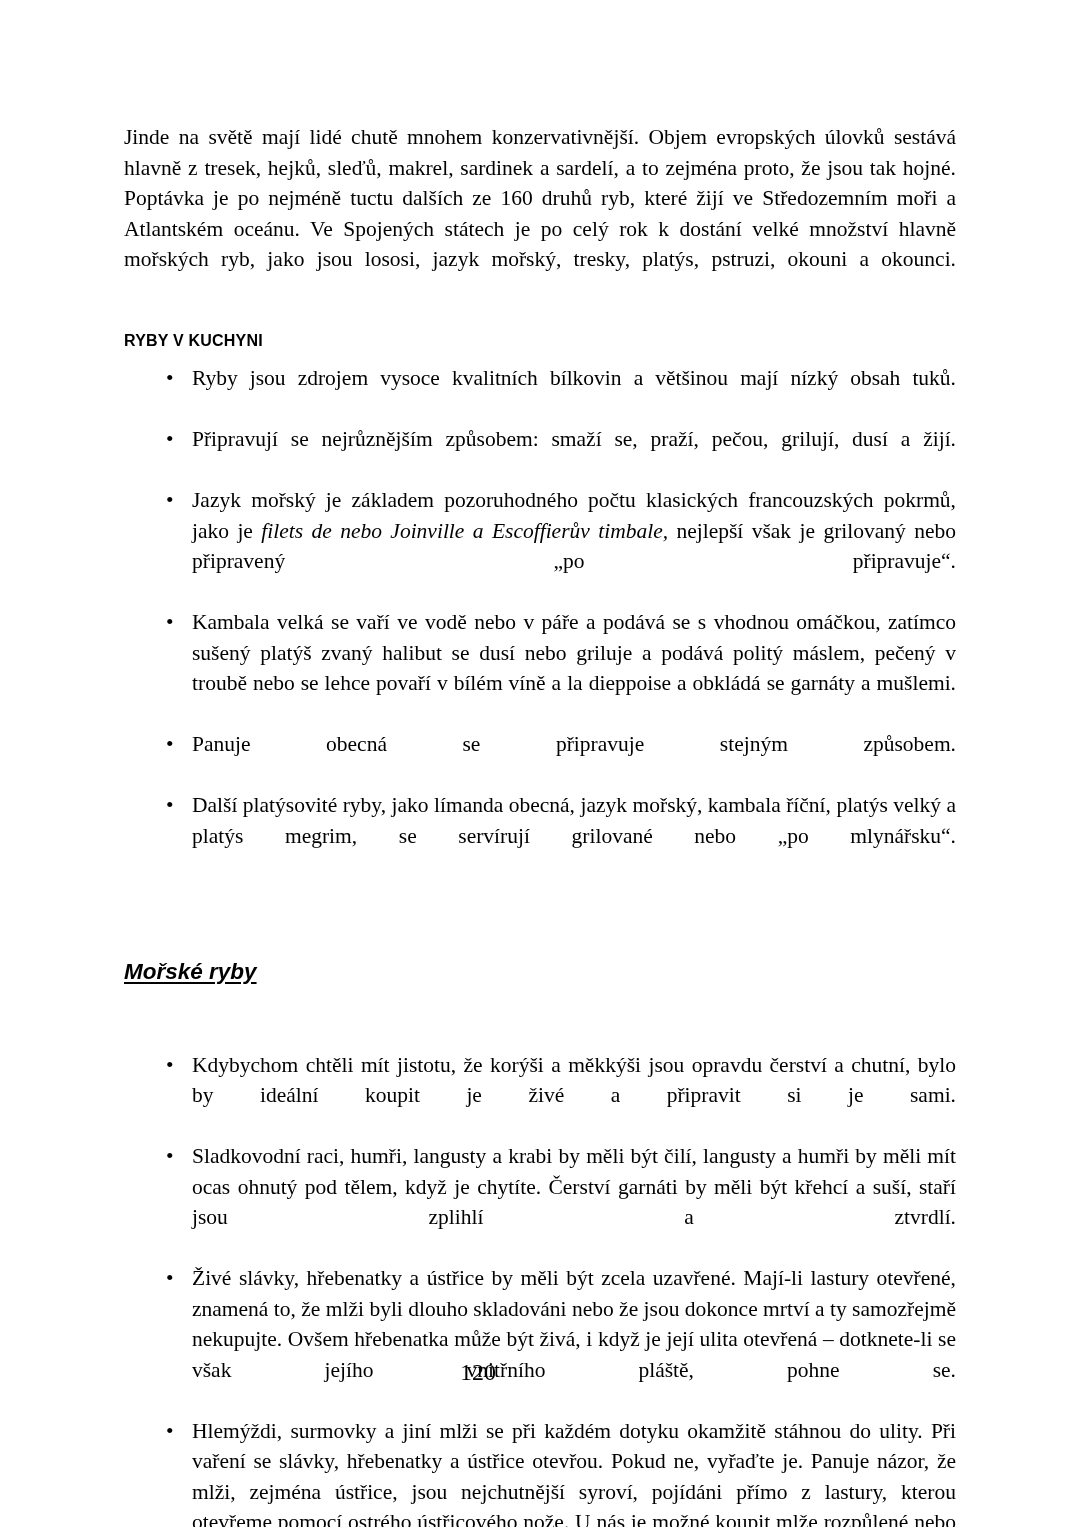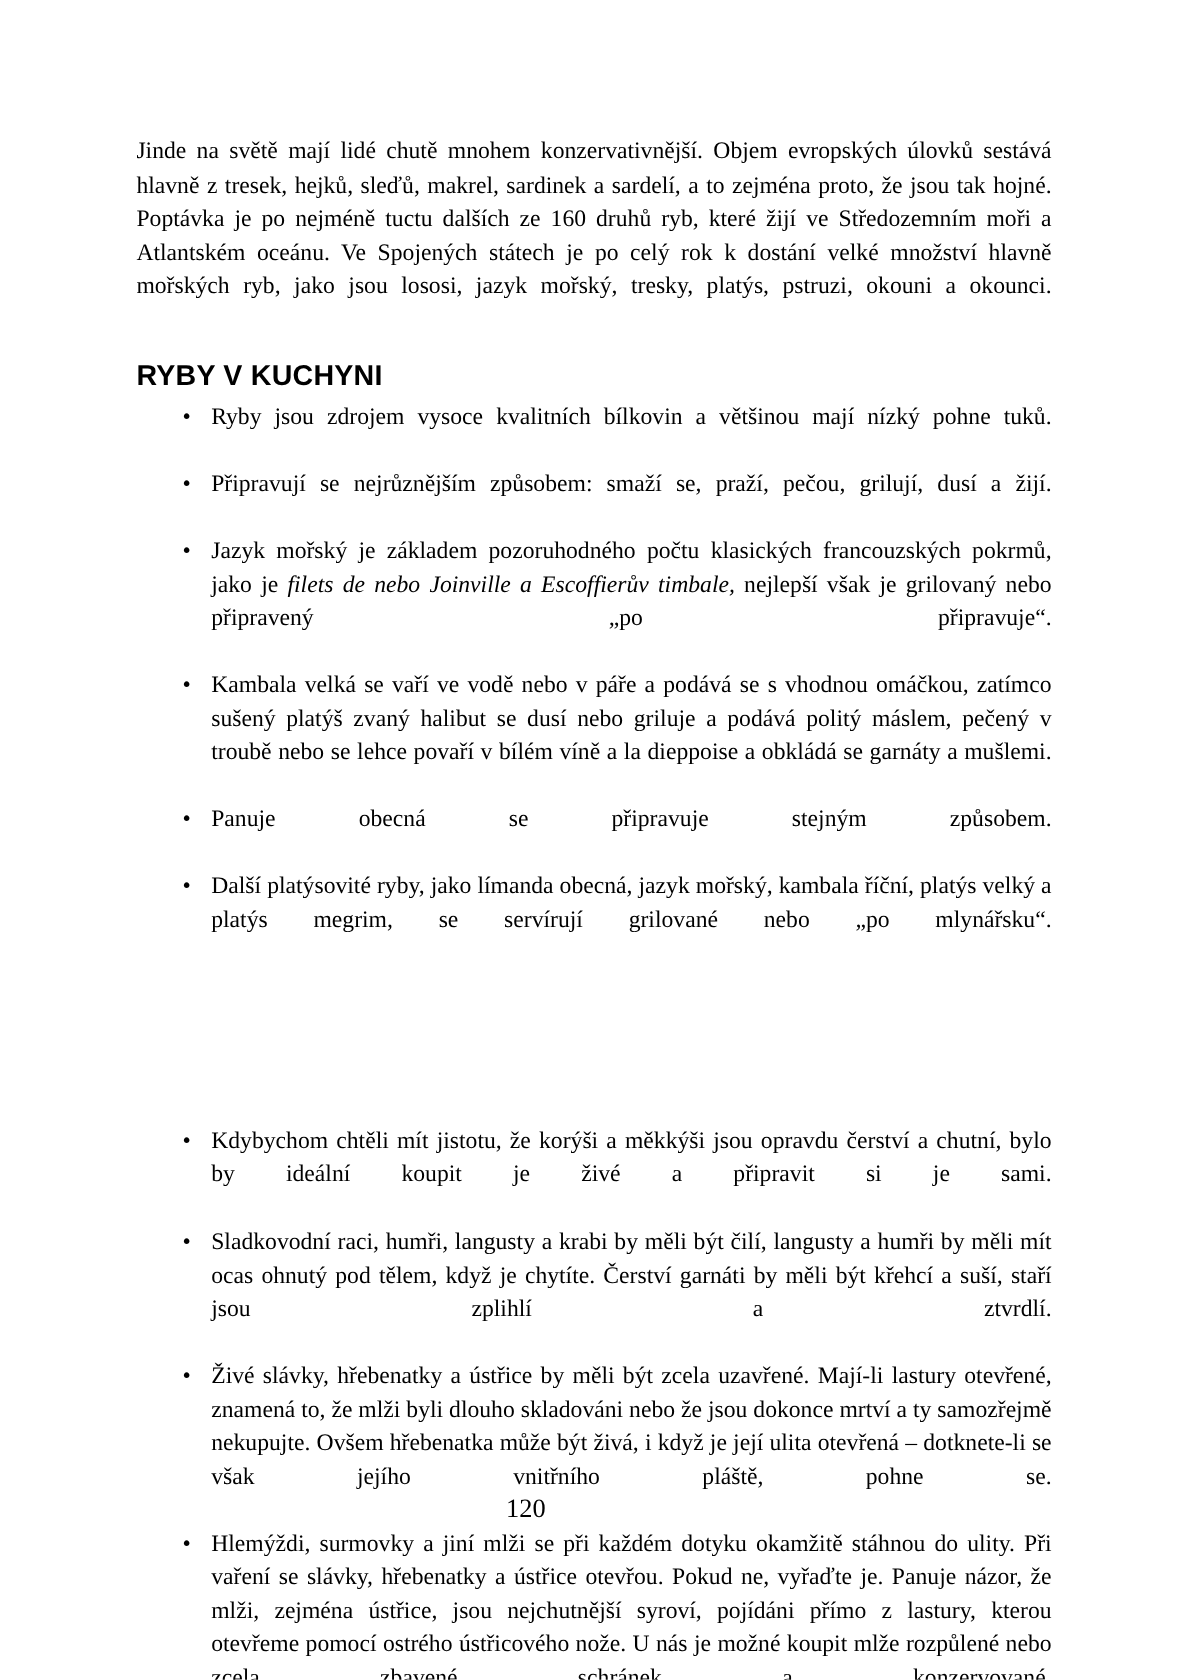--- a/index.html
+++ b/index.html
@@ -41,21 +41,21 @@
     line-height: 30.5px;
     text-align: justify;
     text-justify: inter-word;
     margin: 0 0 10px 0;
     hyphens: none;
   }
 
   
   .heading-main {
     font-family: "Liberation Sans", "DejaVu Sans", sans-serif;
-    font-size: 26px;
+    font-size: 16px;
     font-weight: bold;
     letter-spacing: 0.2px;
     margin: 0;
     padding: 0;
     line-height: 28px;
   }
 
   .heading-section {
     font-family: "Liberation Sans", "DejaVu Sans", sans-serif;
     font-size: 22.5px;
@@ -142,21 +142,21 @@
 
     <div class="gap-after-para"></div>
 
     <h1 class="heading-main">RYBY V KUCHYNI</h1>
 
     <div class="gap-after-h1"></div>
 
     <ul class="bullets">
       <li>
         <span class="bullet-marker">•</span>
-        <span class="li-text">Ryby jsou zdrojem vysoce kvalitních bílkovin a většinou mají nízký pohne tuků.</span>
+        <span class="li-text">Ryby jsou zdrojem vysoce kvalitních bílkovin a většinou mají nízký obsah tuků.</span>
       </li>
       <li>
         <span class="bullet-marker">•</span>
         <span class="li-text">Připravují se nejrůznějším způsobem: smaží se, praží, pečou, grilují, dusí a žijí.</span>
       </li>
       <li>
         <span class="bullet-marker">•</span>
         <span class="li-text"><span>Jazyk mořský je základem pozoruhodného počtu klasických francouzských pokrmů, jako je </span><em class="ital">filets de nebo Joinville a Escoffierův timbale,</em><span> nejlepší však je grilovaný nebo připravený „po připravuje“.</span></span>
       </li>
       <li>
@@ -168,20 +168,23 @@
         <span class="li-text">Panuje obecná se připravuje stejným způsobem.</span>
       </li>
       <li>
         <span class="bullet-marker">•</span>
         <span class="li-text">Další platýsovité ryby, jako límanda obecná, jazyk mořský, kambala říční, platýs velký a platýs megrim, se servírují grilované nebo „po mlynářsku“.</span>
       </li>
     </ul>
 
     <div class="gap-big-1"></div>
 
+    <div>
+      <h2 class="heading-section">Mořské ryby</h2>
+    </div>
 
     <div class="gap-big-2"></div>
 
 
     <div class="gap-after-h2"></div>
 
     <ul class="bullets">
       <li>
         <span class="bullet-marker">•</span>
         <span class="li-text">Kdybychom chtěli mít jistotu, že korýši a měkkýši jsou opravdu čerství a chutní, bylo by ideální koupit je živé a připravit si je sami.</span>

